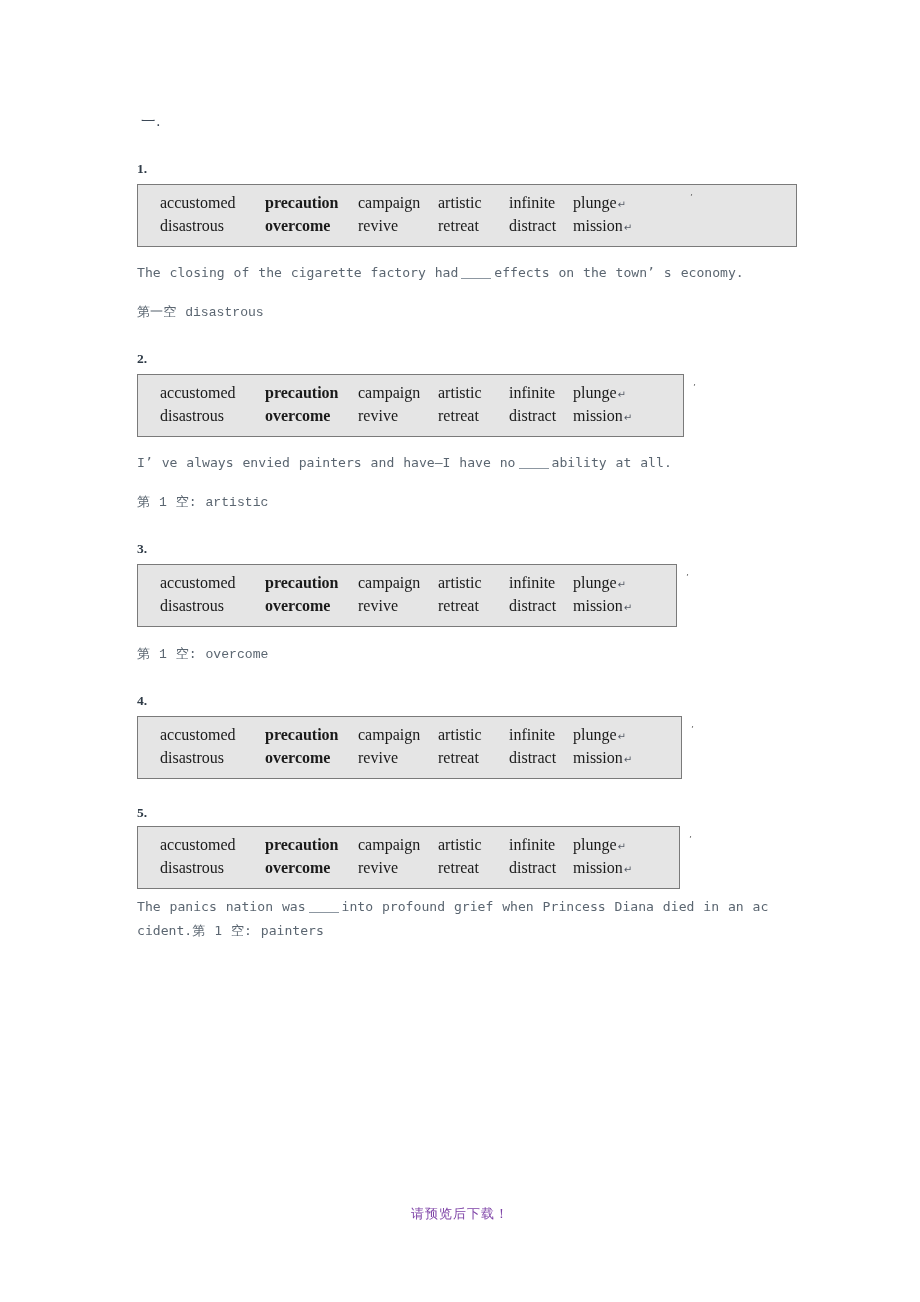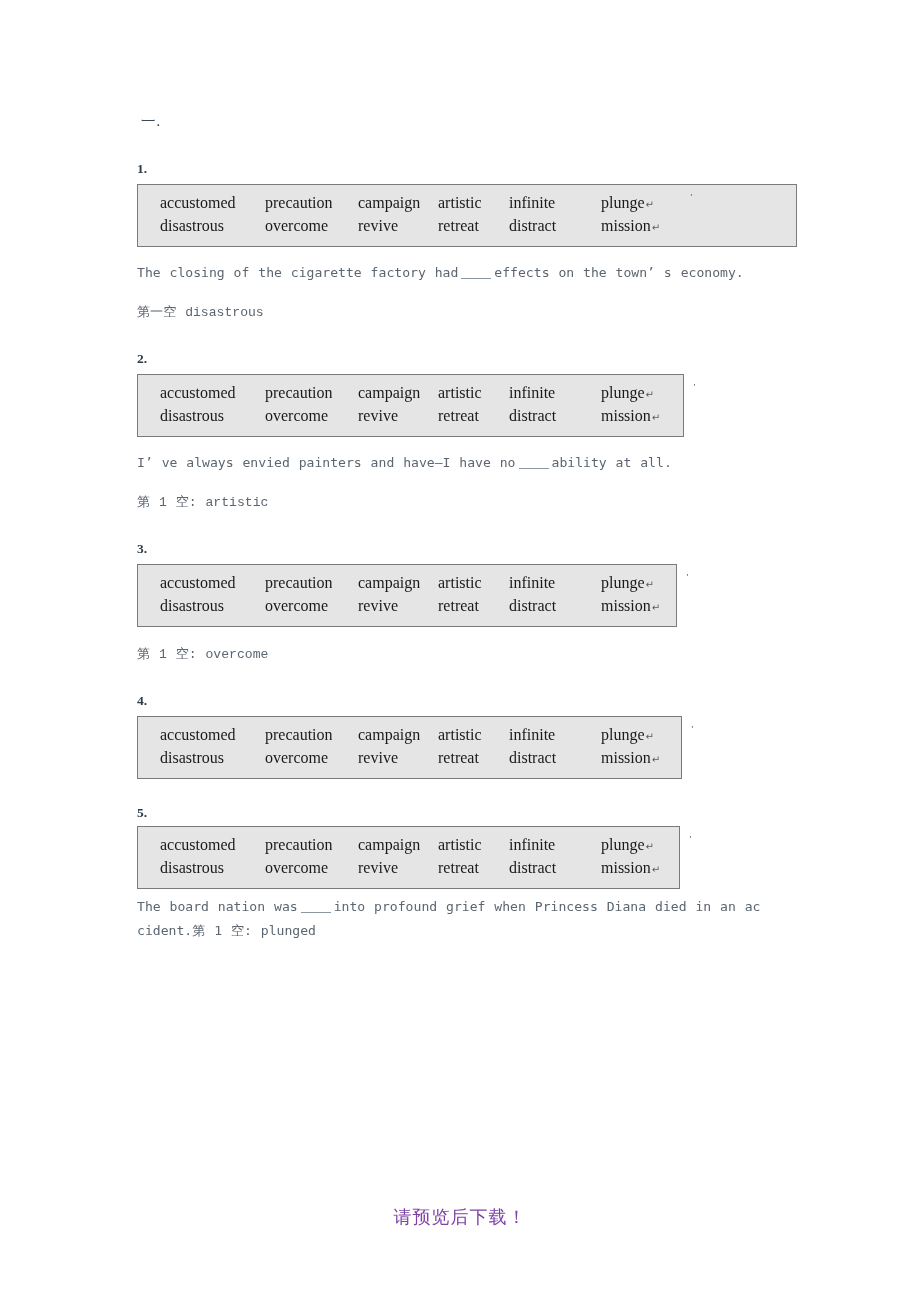--- a/index.html
+++ b/index.html
@@ -78,25 +78,25 @@
   }
   .wb-cell {
     font-family: "Liberation Serif", "DejaVu Serif", serif;
     font-size: 16px;
     color: #1a1a1a;
     box-sizing: border-box;
     padding-right: 6px;
   }
   
   .wb-c0 { width: 105px; }
-  .wb-c1 { width: 93px; }
+  .wb-c1 { width: 93px; font-weight: bold; }
   .wb-c2 { width: 80px; }
   .wb-c3 { width: 71px; }
   .wb-c4 { width: 64px; }
-  .wb-c5 { width: auto; padding-right: 0; margin-left: 28px; }
+  .wb-c5 { width: auto; padding-right: 0; }
 
   .pilcrow {
     font-family: "DejaVu Sans", "Liberation Sans", sans-serif;
     font-size: 10px;
     color: #555b66;
     vertical-align: 1px;
     padding-left: 1px;
   }
   .outer-mark {
     position: absolute;
@@ -145,21 +145,21 @@
   .gap-num    { padding-top: 26px; }
 
   
   .footer {
     position: absolute;
     left: 0;
     top: 1205px;
     width: 920px;
     text-align: center;
     font-family: "DejaVu Sans", "Liberation Sans", sans-serif;
-    font-size: 18px;
+    font-size: 13px;
     color: #7d42a6;
     letter-spacing: 1px;
   }
 </style>
 </head>
 <body>
 
 <div class="page">
   <div class="content">
 
@@ -296,19 +296,19 @@
             <span class="wb-cell wb-c1">overcome</span>
             <span class="wb-cell wb-c2">revive</span>
             <span class="wb-cell wb-c3">retreat</span>
             <span class="wb-cell wb-c4">distract</span>
             <span class="wb-cell wb-c5">mission</span>
               <span class="pilcrow">↵</span>
           </div>
         </div>
         <span class="outer-mark" style="left:552px;">’</span>
       </div>
-      <div class="sentence" style="padding-top:6px;"><span>The board nation was</span><span class="blank"></span><span>into profound grief when Princess Diana died in an ac cident.</span><span class="answer-inline">第 1 空:</span><span class="answer-inline"> </span><span class="answer-inline">plunged</span></div>
+      <div class="sentence" style="padding-top:6px;"><span>The panics nation was</span><span class="blank"></span><span>into profound grief when Princess Diana died in an ac cident.</span><span class="answer-inline">第 1 空:</span><span class="answer-inline"> </span><span class="answer-inline">painters</span></div>
     </div>
 
   </div>
 
   <div class="footer">请预览后下载！</div>
 </div>
 
 </body></html>

